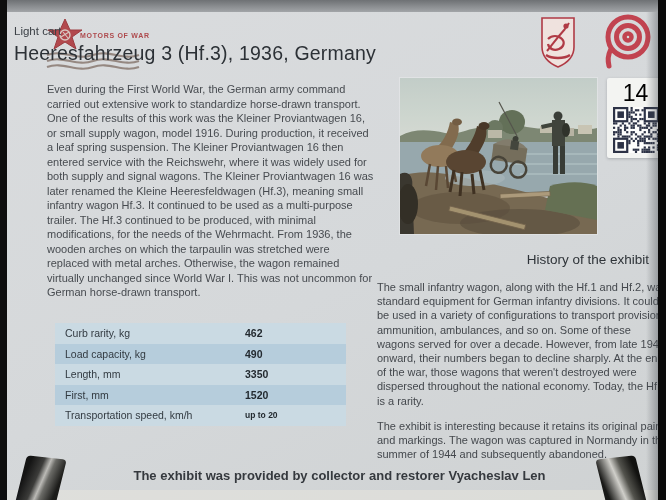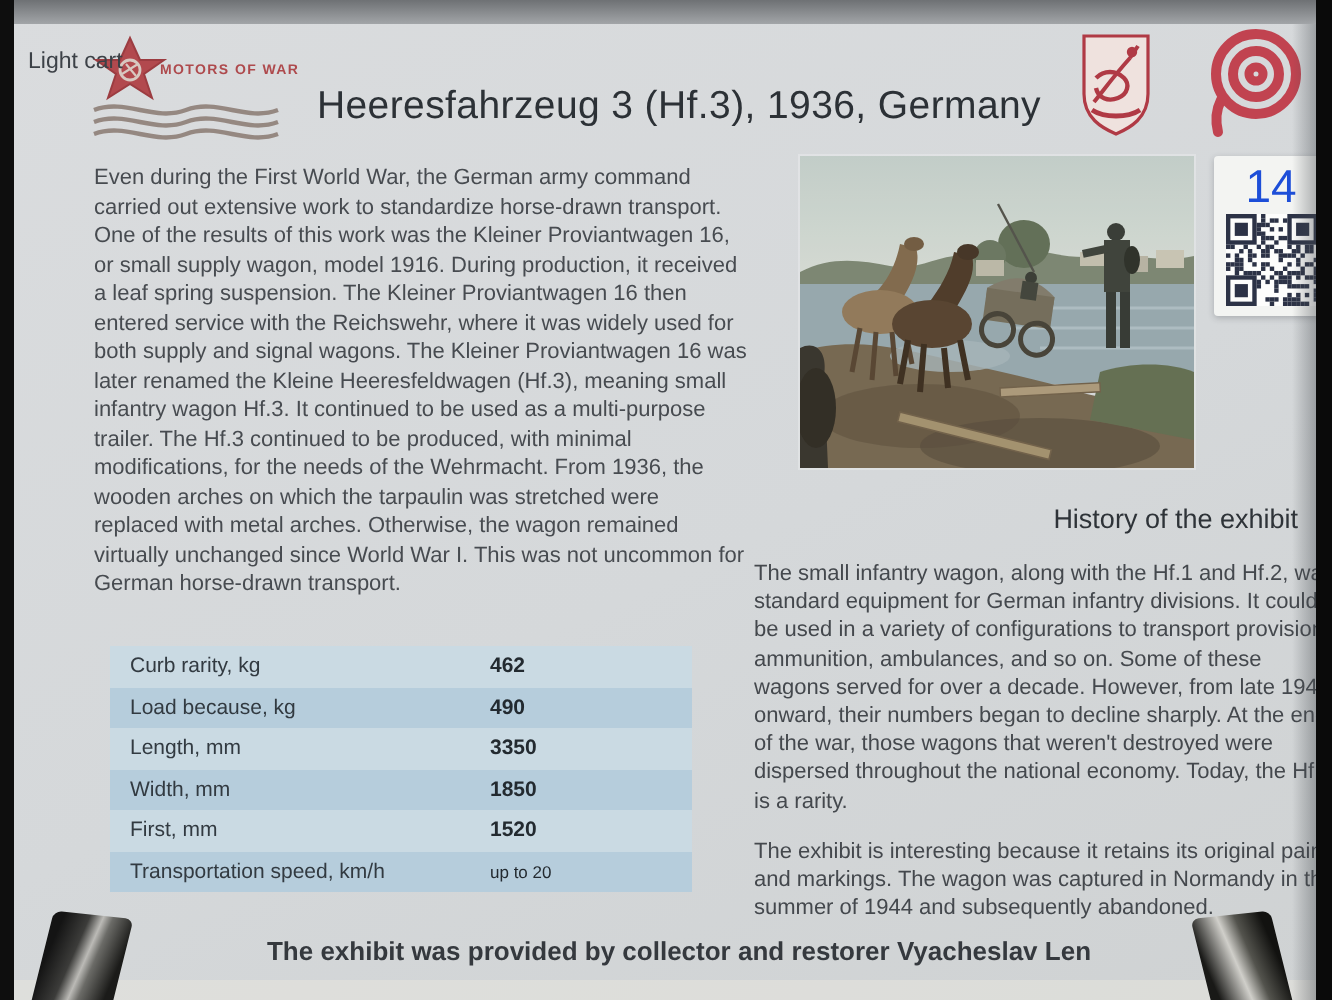--- a/index.html
+++ b/index.html
@@ -15,43 +15,43 @@
         background:linear-gradient(180deg,#6e7174,#a2a5a8);}
   .edge-right{position:absolute;right:0;top:0;width:8px;height:100%;background:#0a0a0a;z-index:6;}
   .edge-left{position:absolute;left:0;top:0;width:7px;height:100%;background:#0e0e0e;z-index:6;}
 
   .logo-wrap{position:absolute;left:36px;top:13px;width:160px;height:62px;}
   .logo-text{position:absolute;left:37px;top:19px;font-size:7px;font-weight:700;
         letter-spacing:0.7px;color:#ae4a4d;}
 
   .subtitle{position:absolute;left:7px;top:25px;width:651px;text-align:left;
         font-size:11.5px;color:#3c4147;}
-  .title{position:absolute;left:7px;top:42px;width:651px;text-align:center;margin:0;
+  .title{position:absolute;left:7px;top:42px;width:651px;text-align:left;margin:0;
         font-size:19.5px;font-weight:500;letter-spacing:0.2px;color:#2c3136;}
 
   .coat-wrap{position:absolute;left:531px;top:15px;width:40px;height:56px;}
   .spiral-wrap{position:absolute;left:591px;top:12px;width:60px;height:58px;}
 
   .left-para{position:absolute;left:40px;top:82px;width:327px;
         font-size:11px;line-height:14.5px;color:#474b50;}
 
   .specs{position:absolute;left:48px;top:323px;width:291px;font-size:10.5px;}
   .spec-row{display:flex;align-items:center;height:20.5px;color:#323a41;}
   .spec-row:nth-child(odd){background:#cadae3;}
   .spec-row:nth-child(even){background:#b6cddc;}
   .spec-label{padding-left:10px;flex:1;}
   .spec-value{width:101px;font-weight:700;color:#232a30;margin-left:43px;}
-  .spec-row:last-child .spec-value{font-size:8.5px;font-weight:400;}
+  .spec-row:last-child .spec-value{font-size:8.5px;font-weight:700;}
 
   .photo{position:absolute;left:393px;top:78px;width:197px;height:156px;overflow:hidden;
         box-shadow:0 0 0 1px rgba(255,255,255,0.25);}
 
   .badge{position:absolute;left:600px;top:78px;width:57px;height:80px;background:#f3f4f2;
         border-radius:2px;box-shadow:0 1px 3px rgba(40,45,50,0.25);text-align:center;}
-  .badge-number{font-size:23px;line-height:26px;margin-top:2px;color:#1d4ed8;font-weight:500;}
+  .badge-number{font-size:23px;line-height:26px;margin-top:2px;color:#000000;font-weight:500;}
   .qr{width:46px;height:46px;margin:1px auto 0 auto;}
 
   .right-col{position:absolute;left:370px;top:252px;width:294px;color:#44484d;}
   .history-heading{text-align:right;width:272px;font-size:13.5px;font-weight:500;
         color:#2e3338;margin:0 0 13px 0;}
   .right-col p{margin:0 0 11px 0;font-size:11px;line-height:14.2px;}
 
   .footer{position:absolute;left:7px;top:468px;width:651px;text-align:center;
         font-size:13px;font-weight:700;color:#35393e;z-index:4;}
 
@@ -106,30 +106,26 @@
     </div>
 
     <div class="left-para">Even during the First World War, the German army command carried out extensive work to standardize horse-drawn transport. One of the results of this work was the Kleiner Proviantwagen 16, or small supply wagon, model 1916. During production, it received a leaf spring suspension. The Kleiner Proviantwagen 16 then entered service with the Reichswehr, where it was widely used for both supply and signal wagons. The Kleiner Proviantwagen 16 was later renamed the Kleine Heeresfeldwagen (Hf.3), meaning small infantry wagon Hf.3. It continued to be used as a multi-purpose trailer. The Hf.3 continued to be produced, with minimal modifications, for the needs of the Wehrmacht. From 1936, the wooden arches on which the tarpaulin was stretched were replaced with metal arches. Otherwise, the wagon remained virtually unchanged since World War I. This was not uncommon for German horse-drawn transport.</div>
 
     <div class="specs">
       <div class="spec-row">
         <span class="spec-label">Curb rarity, kg</span>
         <span class="spec-value">462</span>
       </div>
       <div class="spec-row">
-        <span class="spec-label">Load because, kg</span>
+        <span class="spec-label">Load capacity, kg</span>
         <span class="spec-value">490</span>
       </div>
       <div class="spec-row">
         <span class="spec-label">Length, mm</span>
         <span class="spec-value">3350</span>
-      </div>
-      <div class="spec-row">
-        <span class="spec-label">Width, mm</span>
-        <span class="spec-value">1850</span>
       </div>
       <div class="spec-row">
         <span class="spec-label">First, mm</span>
         <span class="spec-value">1520</span>
       </div>
       <div class="spec-row">
         <span class="spec-label">Transportation speed, km/h</span>
         <span class="spec-value">up to 20</span>
       </div>
     </div>

